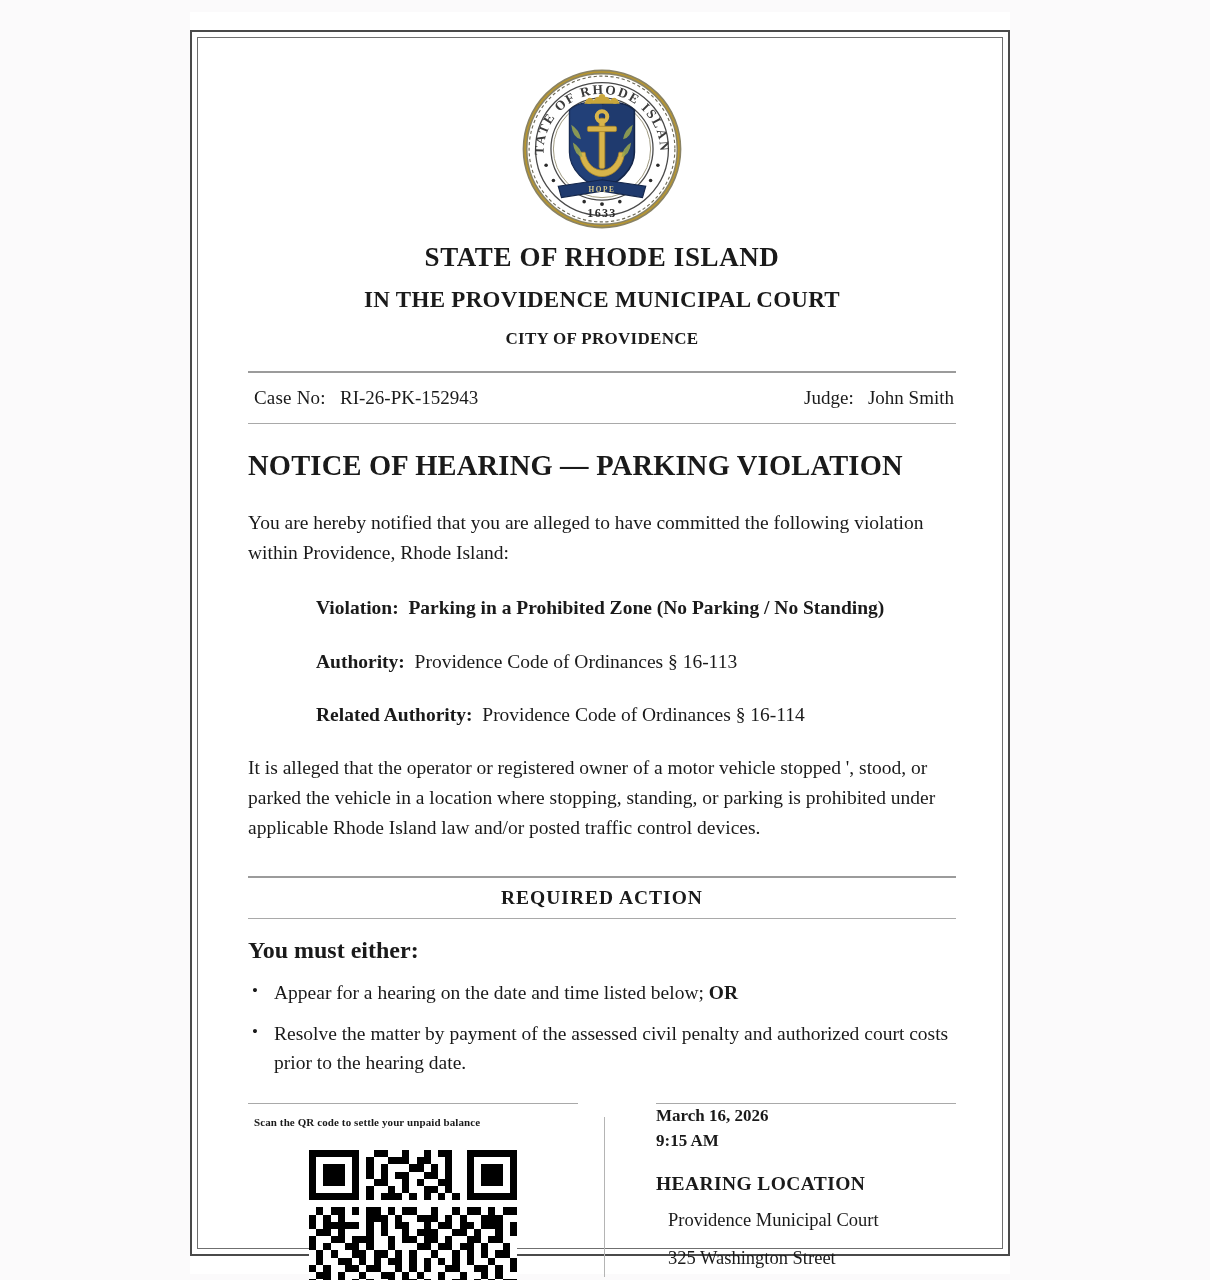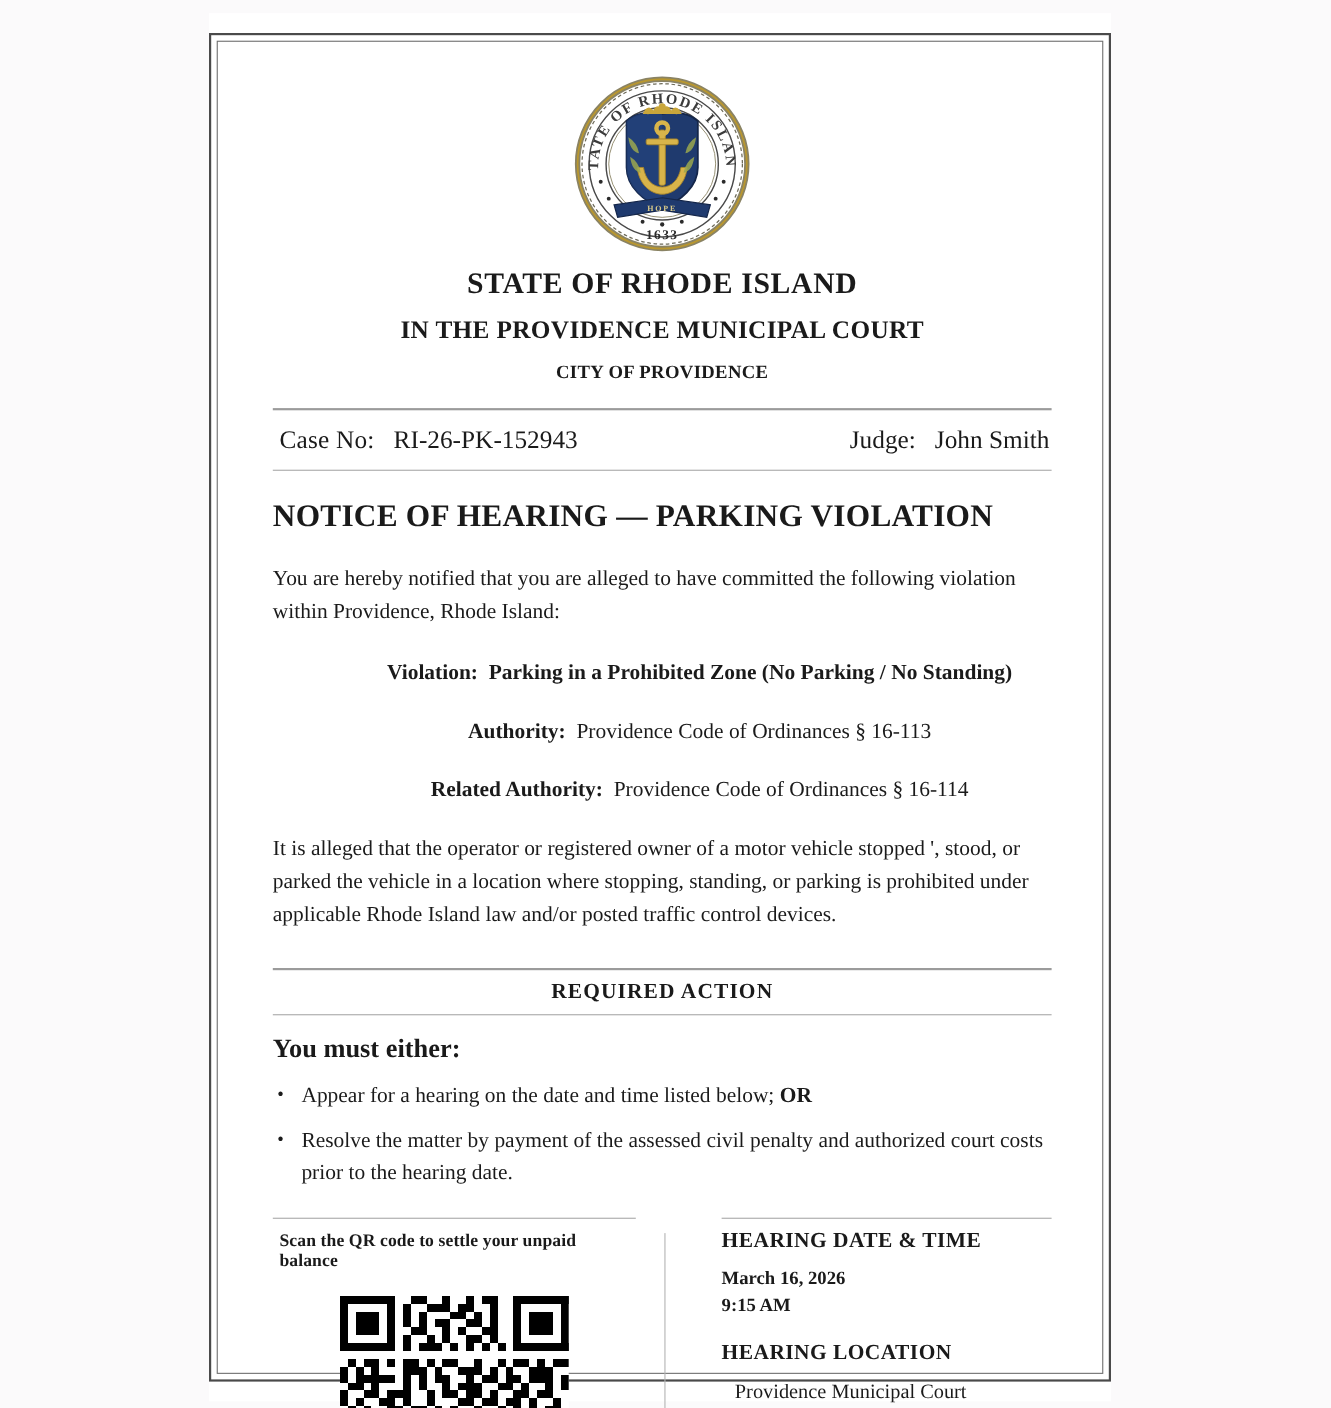--- a/index.html
+++ b/index.html
@@ -103,21 +103,21 @@
   }
   .rule-thin {
     height: 0;
     border-top: 1.5px solid #a9a9a9;
   }
 
   .caseline {
     display: flex;
     justify-content: space-between;
     align-items: baseline;
-    font-size: 23px;
+    font-size: 19px;
     padding: 14px 2px 14px 6px;
     gap: 36px;
   }
   .caseline .case-no .label { letter-spacing: .2px; }
 
   .doc-title {
     font-size: 28.5px;
     font-weight: bold;
     letter-spacing: 0.2px;
     margin: 26px 0 26px 0;
@@ -130,21 +130,20 @@
     text-align: left;
   }
 
   .indent-block {
     margin: 26px 0 0 0;
   }
   .indent-line {
     font-size: 19.5px;
     line-height: 1.5;
     margin: 0 0 24px 68px;
-    text-align: center;
   }
   .indent-line b { font-weight: bold; }
 
   .alleged {
     font-size: 19.5px;
     line-height: 1.55;
     margin: 16px 0 0 0;
   }
 
   .section-head-wrap {
@@ -203,21 +202,21 @@
   .vdiv {
     position: absolute;
     left: 356px;
     top: 14px;
     width: 0;
     height: 160px;
     border-left: 1.5px solid #b4b4b4;
   }
 
   .qr-caption {
-    font-size: 16px;
+    font-size: 11px;
     font-weight: bold;
     letter-spacing: 0.1px;
     margin: 12px 0 0 6px;
   }
   .qr-holder {
     display: flex;
     justify-content: center;
     margin-top: 22px;
   }
   .qr {
@@ -658,21 +657,20 @@
                 <rect x="27" y="28" width="1" height="1"></rect>
               </g>
             </svg>
           </div>
         </div>
 
         <div class="col-gap"></div>
 
         <div class="col-right">
           <div class="rule-thin"></div>
-          <div class="hd-head">HEARING DATE &amp; TIME</div>
           <div class="hd-strong">March 16, 2026</div>
           <div class="hd-strong">9:15 AM</div>
 
           <div class="hl-head">HEARING LOCATION</div>
           <div class="addr">Providence Municipal Court</div>
           <div class="addr">325 Washington Street</div>
 
         </div>
       </div>
 

